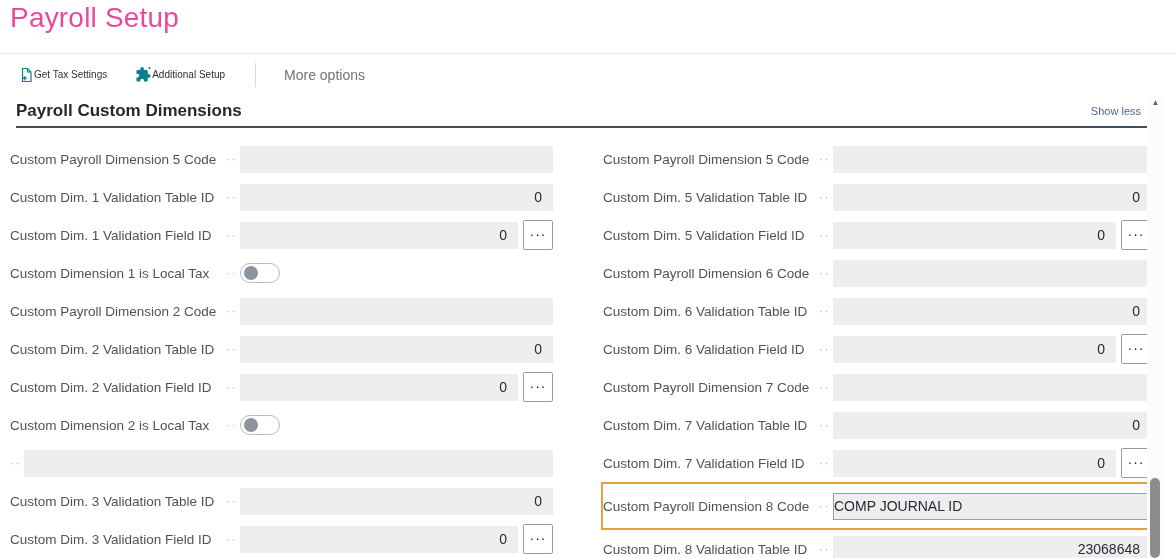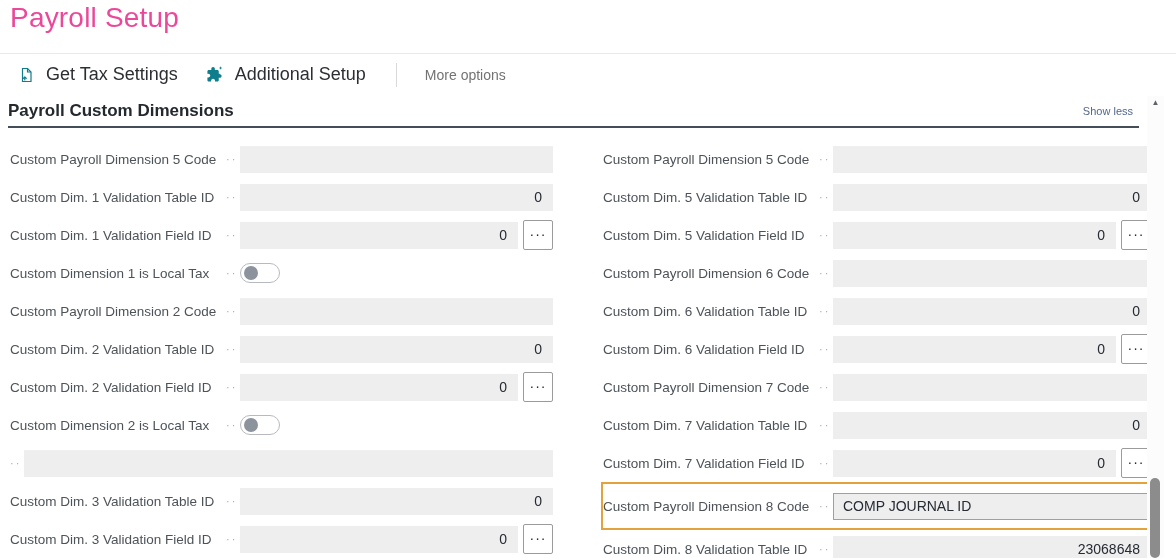--- a/index.html
+++ b/index.html
@@ -3,47 +3,47 @@
 <meta charset="utf-8">
 <style>
   html,body { margin:0; padding:0; background:#ffffff; }
   body { width:1176px; height:558px; overflow:hidden; font-family:"Liberation Sans",sans-serif; }
   .page { position:relative; width:1176px; height:558px; background:#fff; overflow:hidden; }
 
   .page-title { position:absolute; left:10px; top:2px; font-size:28px; font-weight:300; color:#ec4899; letter-spacing:.2px; }
 
   .toolbar { position:absolute; left:0; top:53px; width:1176px; height:42px; border-top:1px solid #eaeaea;
              display:flex; align-items:center; padding-left:18px; box-sizing:border-box; }
-  .tb-btn { display:flex; align-items:center; gap:12px; background:none; border:none; cursor:pointer;
-            font-family:"Liberation Sans",sans-serif; font-size:18px; color:#2b2f33; padding:0; margin-right:28px; }
+  .tb-btn { display:flex; align-items:center; gap:0; background:none; border:none; cursor:pointer;
+            font-family:"Liberation Sans",sans-serif; font-size:10px; color:#2b2f33; padding:0; margin-right:28px; }
   .tb-btn svg { display:block; }
   .tb-sep { width:1px; height:24px; background:#d9d9d9; margin:0 2px; }
   .more-options { background:none; border:none; cursor:pointer; font-family:"Liberation Sans",sans-serif;
                   font-size:14px; color:#737373; margin-left:26px; padding:0; }
 
-  .section-bar { position:absolute; left:8px; top:96px; width:1131px; height:30px;
+  .section-bar { position:absolute; left:16px; top:96px; width:1131px; height:30px;
                  border-bottom:2px solid #434e5a; display:flex; align-items:center; justify-content:space-between; }
   .section-title { font-size:17px; font-weight:700; color:#24292e; }
   .show-less { background:none; border:none; cursor:pointer; font-family:"Liberation Sans",sans-serif;
                font-size:11px; color:#51678e; padding:0 6px 0 0;text-align:right; }
 
   .form-col { position:absolute; top:140px; }
   .col-left  { left:10px;  width:543px; }
   .col-right { left:603px; width:548px; }
 
   .form-row { height:38px; display:flex; align-items:center; }
   .form-row.hl { height:44px; margin:2px 0; box-shadow:0 0 0 2px #e2a33c; }
   .form-row.hl .field-box { border:1px solid #9aa0a8; }
 
   .field-label { flex:0 0 216px; font-size:13.5px; color:#4d5359; white-space:nowrap; overflow:hidden; }
   .label-dots { flex:0 0 14px; font-size:11px; color:#a9adb2; letter-spacing:2px; line-height:14px; }
 
   .field-box { flex:1 1 auto; height:27px; background:#eeeeee; display:flex; align-items:center; box-sizing:border-box; cursor:text; }
   .field-box.num { justify-content:flex-end; padding-right:11px; }
-  .field-box.txt { justify-content:flex-start; padding-left:9px; }
+  .field-box.txt { justify-content:flex-start; }
   .field-value { font-size:14px; color:#262b33; white-space:nowrap; }
 
   .assist-btn { flex:0 0 30px; margin-left:5px; height:30px; box-sizing:border-box; background:#fff;
                 border:1px solid #9b9b9b; border-radius:2px; cursor:pointer; font-family:"Liberation Sans",sans-serif;
                 font-size:14px; line-height:10px; color:#24292e; letter-spacing:1px; padding:0 0 3px 0;
                 display:flex; align-items:center; justify-content:center; }
 
   .toggle { flex:0 0 40px; width:40px; height:20px; border:1px solid #b6bac1; border-radius:11px;
             background:#fff; position:relative; cursor:pointer; box-sizing:border-box; }
   .toggle .knob { position:absolute; left:3px; top:2px; width:14px; height:14px; border-radius:50%; background:#8d939d; }

